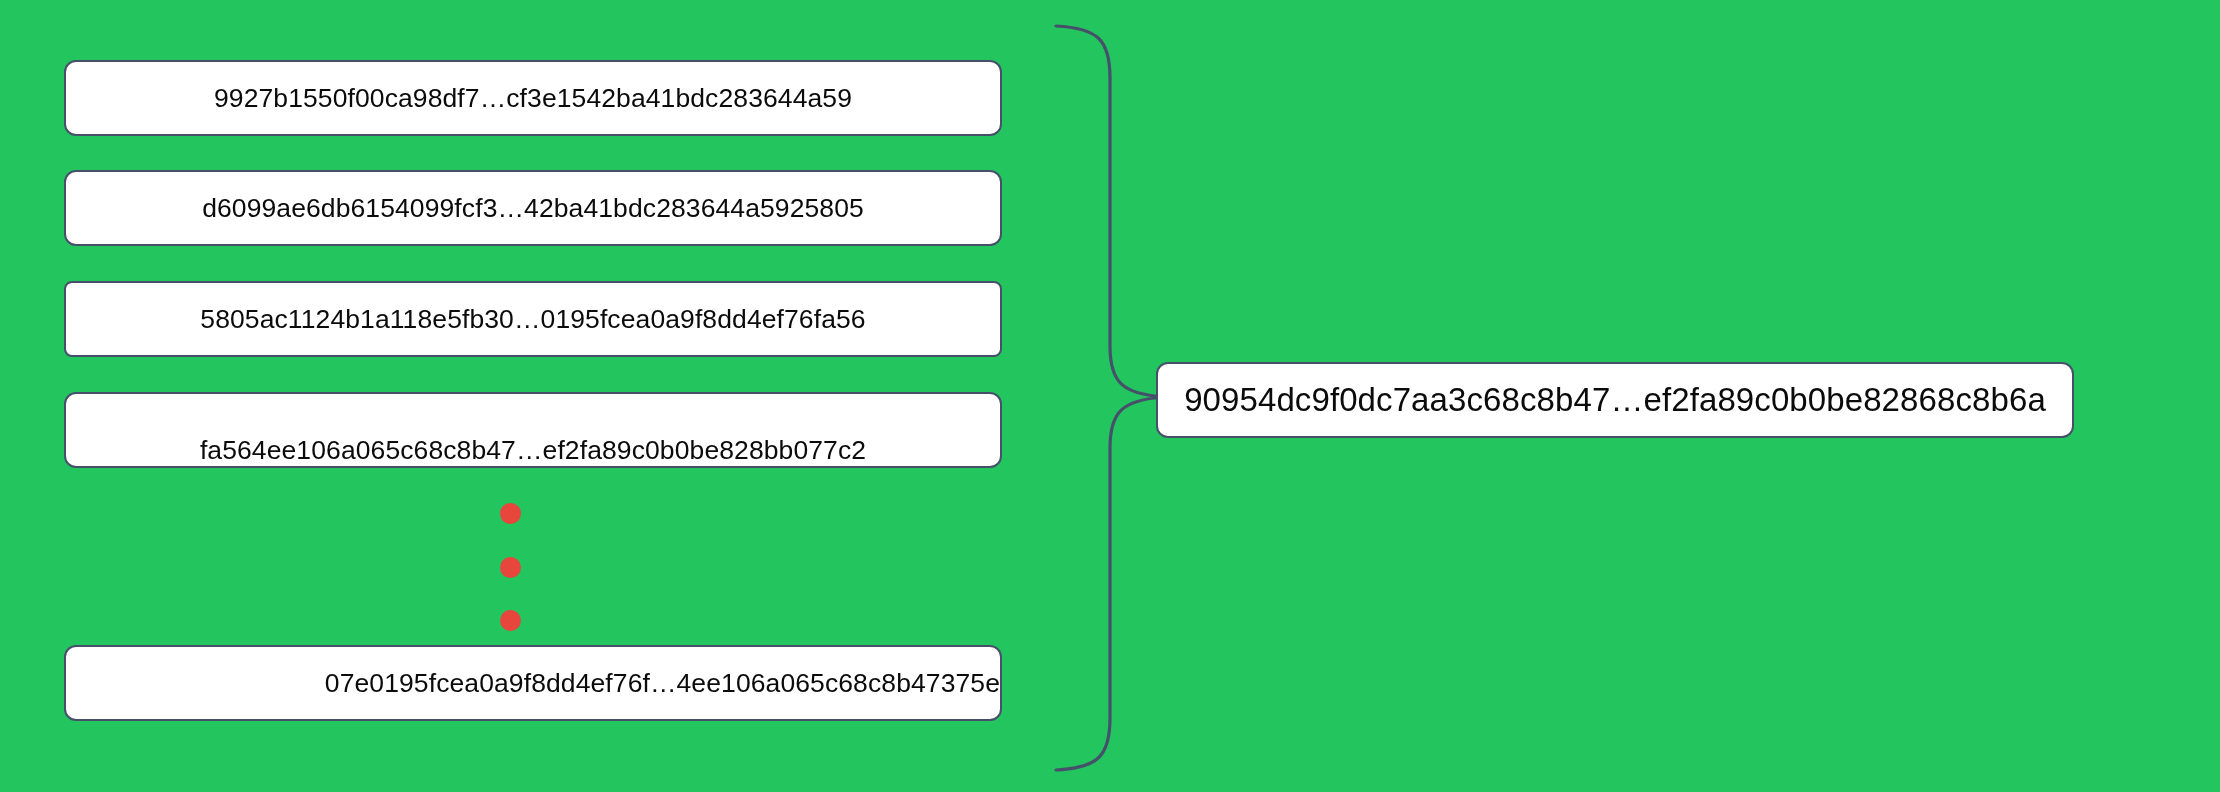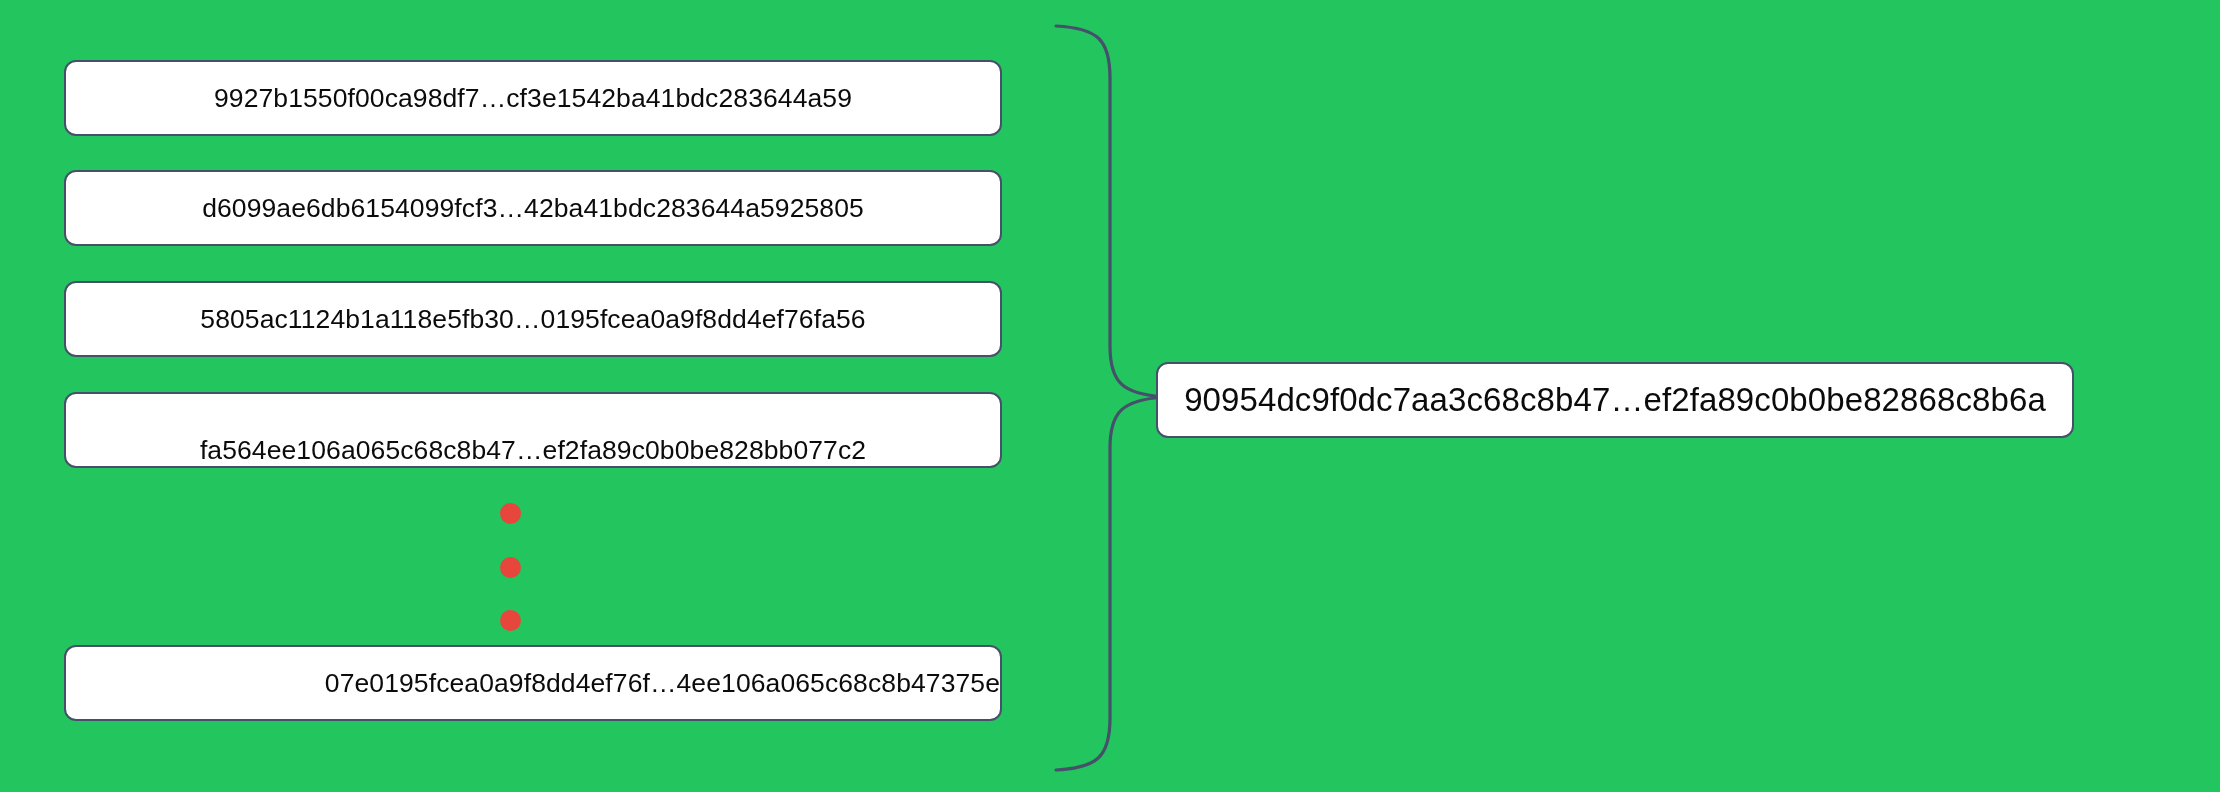--- a/index.html
+++ b/index.html
@@ -38,21 +38,21 @@
 
   .input-box {
     left: 64px;
     width: 938px;
     height: 76px;
     font-size: 26.5px;
   }
 
   .input-box.b1 { top: 60px; }
   .input-box.b2 { top: 170px; }
-  .input-box.b3 { top: 281px; }
+  .input-box.b3 { top: 281px; border-radius: 8px; }
   .input-box.b4 { top: 392px; align-items: flex-end; }
   .input-box.b5 { top: 645px; justify-content: flex-end; }
 
   .output-box {
     left: 1156px;
     top: 362px;
     width: 918px;
     height: 76px;
     font-size: 33px;
   }

